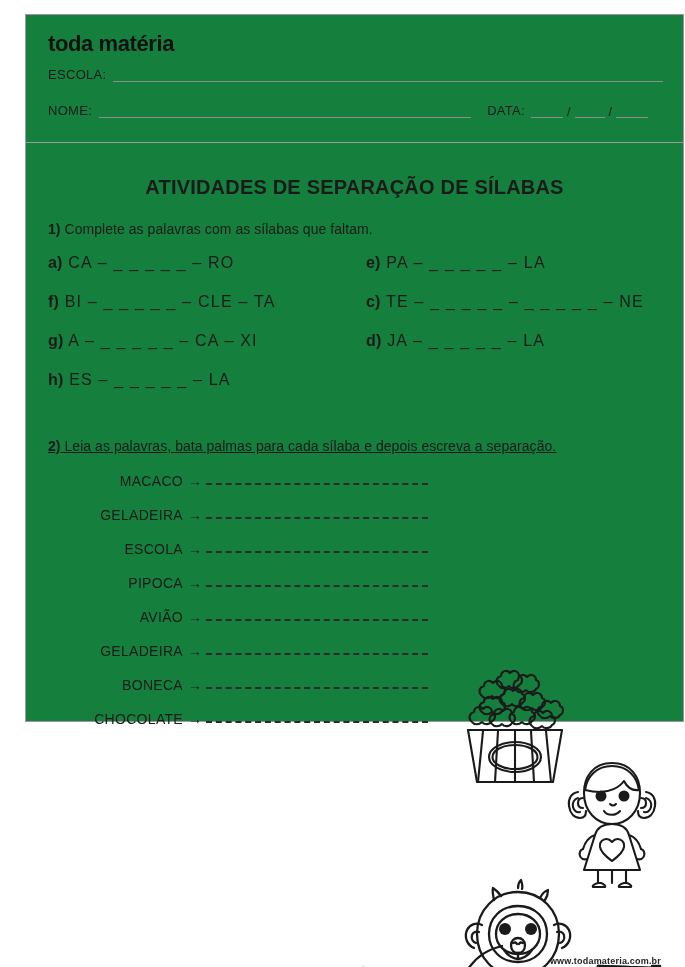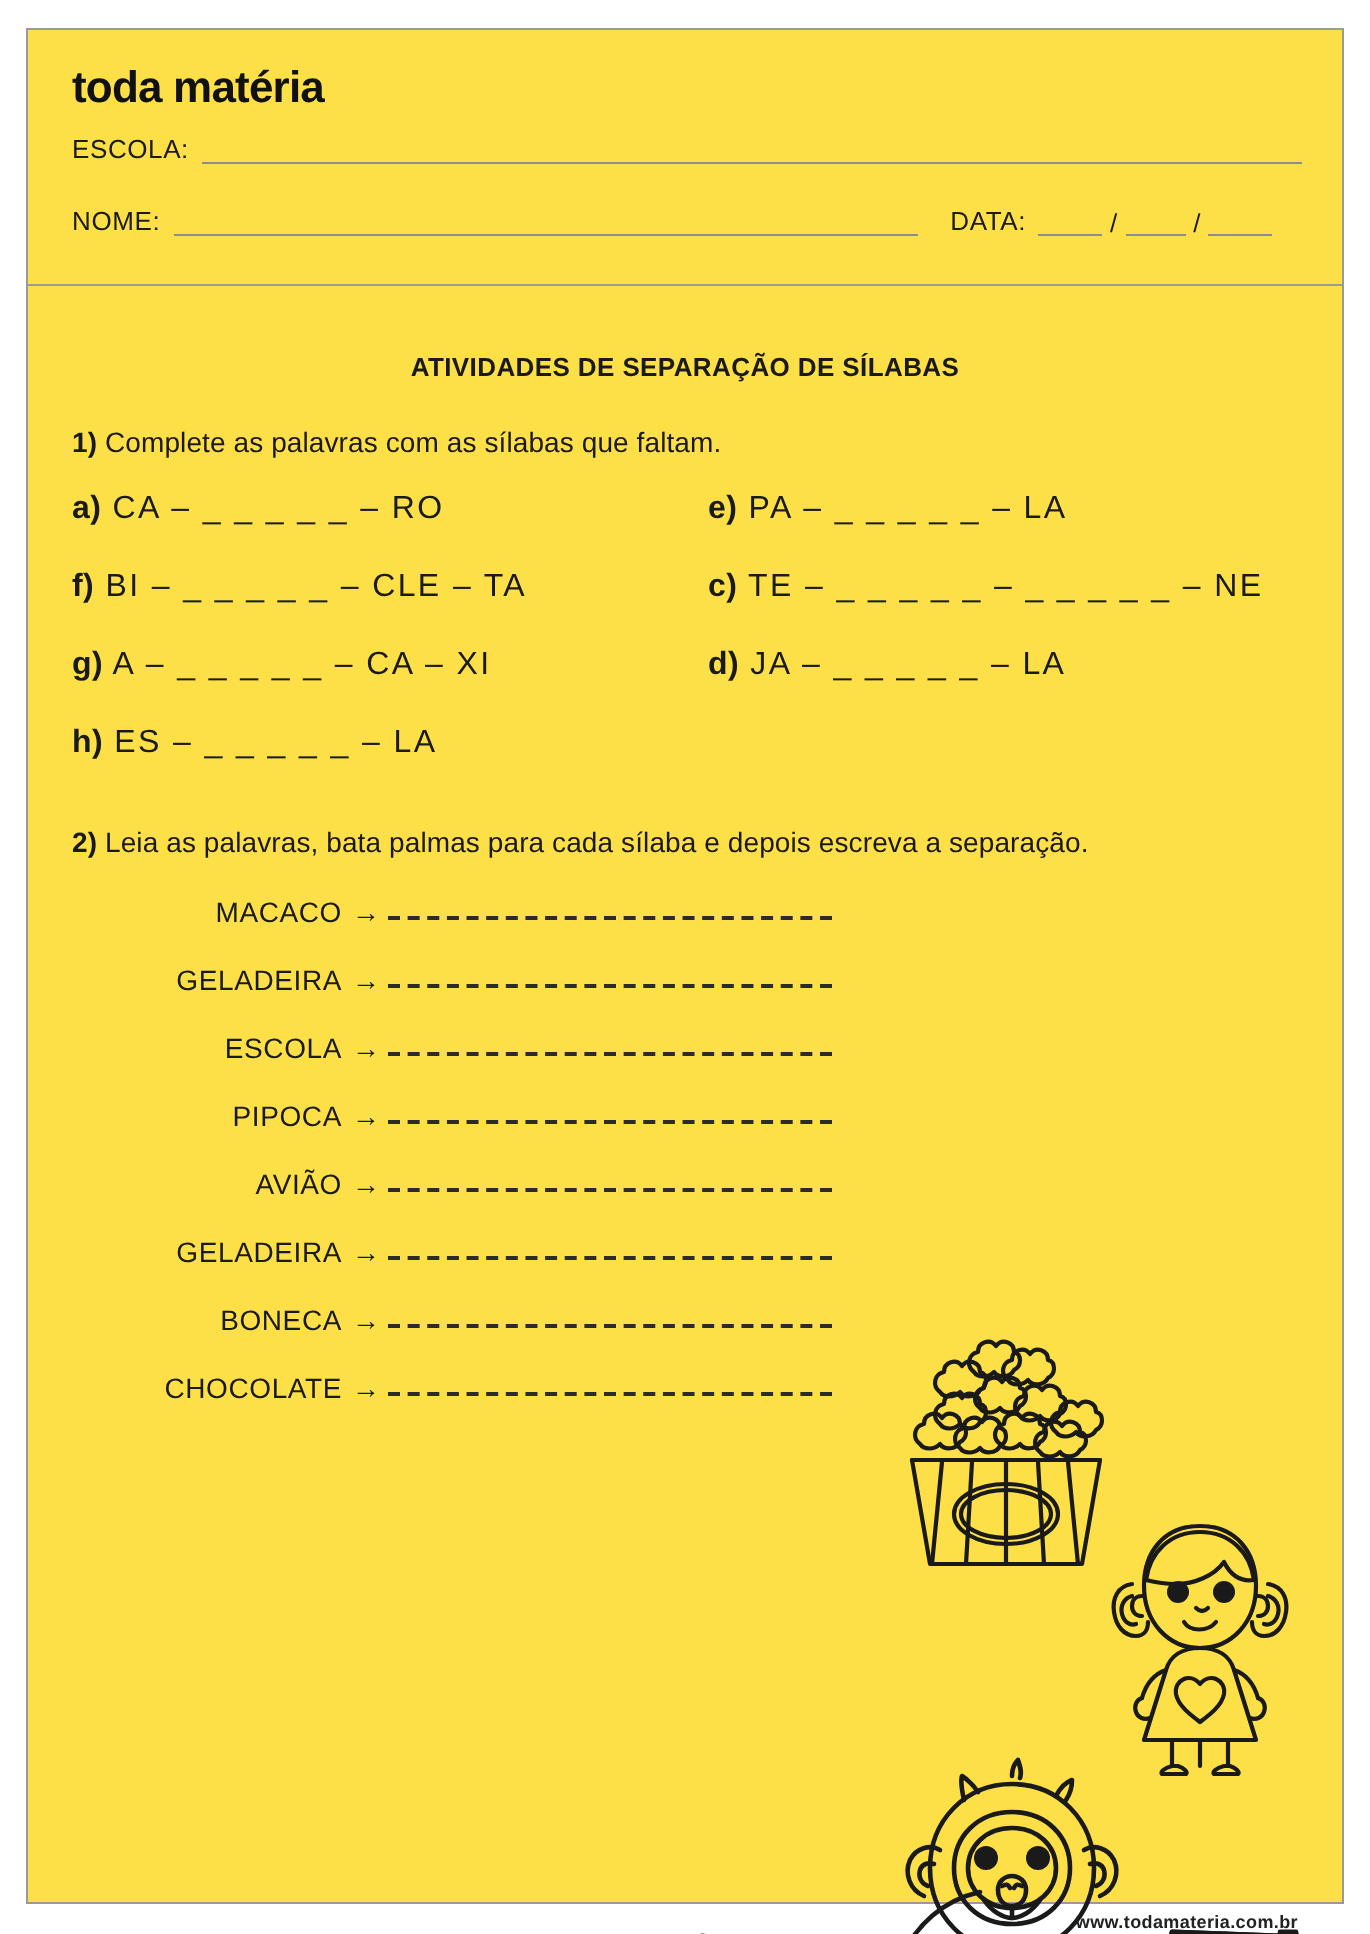--- a/index.html
+++ b/index.html
@@ -9,24 +9,24 @@
   }
   body {
     width: 685px; height: 967px;
     font-family: "Liberation Sans", sans-serif;
     color: #1a1a1a;
     position: relative;
     overflow: hidden;
   }
   .page {
     position: absolute;
-    left: 13px; top: 14px;
-    width: 659px; height: 938px;
+    left: 25px; top: 14px;
+    width: 659px; height: 708px;
     border: 1px solid #9a9a9a;
-    background: #fde047;
+    background: #15803d;
   }
 
   
   .header {
     position: relative;
     height: 128px;
     border-bottom: 1px solid #9a9a9a;
     padding: 0 22px;
   }
   .brand {
@@ -81,21 +81,21 @@
   }
 
   
   .sheet {
     position: relative;
     padding: 0 22px;
     height: 808px;
   }
   .title {
     text-align: center;
-    font-size: 13px;
+    font-size: 20px;
     font-weight: 700;
     letter-spacing: 0.2px;
     margin-top: 33px;
   }
   .q-line {
     font-size: 14px;
     margin-top: 22px;
     letter-spacing: 0.05px;
   }
   .q-num { font-weight: 700; }
@@ -112,21 +112,21 @@
     white-space: nowrap;
     letter-spacing: 0.2px;
   }
   .ex-letter { font-weight: 700; }
   .blank {
     letter-spacing: 1.2px;
     font-weight: 400;
   }
 
   
-  .q2 { margin-top: 32px; }
+  .q2 { margin-top: 49px; text-decoration: underline; }
 
   .word-block {
     margin-top: 18px;
     width: 380px;
   }
   .word-row {
     display: flex;
     align-items: baseline;
     height: 34px;
   }

